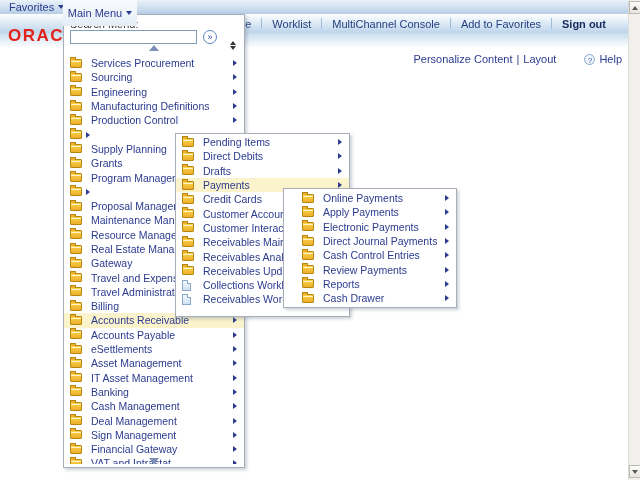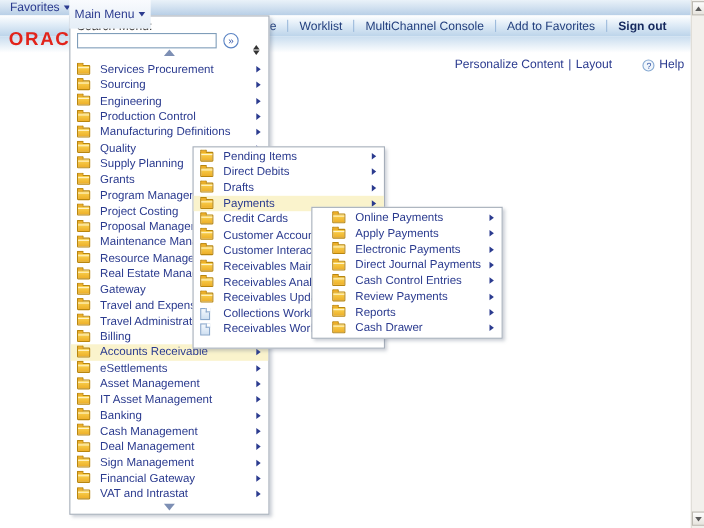--- a/index.html
+++ b/index.html
@@ -162,51 +162,49 @@
           <span class="menu-label">Sourcing</span>
           <span class="sub-arrow"></span>
         </div>
         <div class="menu-row">
           <span class="icon-folder"></span>
           <span class="menu-label">Engineering</span>
           <span class="sub-arrow"></span>
         </div>
         <div class="menu-row">
           <span class="icon-folder"></span>
+          <span class="menu-label">Manufacturing Definitions</span>
+          <span class="sub-arrow"></span>
+        </div>
+        <div class="menu-row">
+          <span class="icon-folder"></span>
           <span class="menu-label">Production Control</span>
           <span class="sub-arrow"></span>
         </div>
         <div class="menu-row">
           <span class="icon-folder"></span>
-          <span class="menu-label">Manufacturing Definitions</span>
-          <span class="sub-arrow"></span>
-        </div>
-        <div class="menu-row">
-          <span class="icon-folder"></span>
-          <span class="menu-label">Quality</span>
           <span class="sub-arrow"></span>
         </div>
         <div class="menu-row">
           <span class="icon-folder"></span>
           <span class="menu-label">Supply Planning</span>
           <span class="sub-arrow"></span>
         </div>
         <div class="menu-row">
           <span class="icon-folder"></span>
           <span class="menu-label">Grants</span>
           <span class="sub-arrow"></span>
         </div>
         <div class="menu-row">
           <span class="icon-folder"></span>
           <span class="menu-label">Program Management</span>
           <span class="sub-arrow"></span>
         </div>
         <div class="menu-row">
           <span class="icon-folder"></span>
-          <span class="menu-label">Project Costing</span>
           <span class="sub-arrow"></span>
         </div>
         <div class="menu-row">
           <span class="icon-folder"></span>
           <span class="menu-label">Proposal Management</span>
           <span class="sub-arrow"></span>
         </div>
         <div class="menu-row">
           <span class="icon-folder"></span>
           <span class="menu-label">Maintenance Management</span>
@@ -238,20 +236,25 @@
           <span class="sub-arrow"></span>
         </div>
         <div class="menu-row">
           <span class="icon-folder"></span>
           <span class="menu-label">Billing</span>
           <span class="sub-arrow"></span>
         </div>
         <div class="menu-row highlighted">
           <span class="icon-folder"></span>
           <span class="menu-label">Accounts Receivable</span>
+          <span class="sub-arrow"></span>
+        </div>
+        <div class="menu-row">
+          <span class="icon-folder"></span>
+          <span class="menu-label">Accounts Payable</span>
           <span class="sub-arrow"></span>
         </div>
         <div class="menu-row">
           <span class="icon-folder"></span>
           <span class="menu-label">eSettlements</span>
           <span class="sub-arrow"></span>
         </div>
         <div class="menu-row">
           <span class="icon-folder"></span>
           <span class="menu-label">Asset Management</span>

